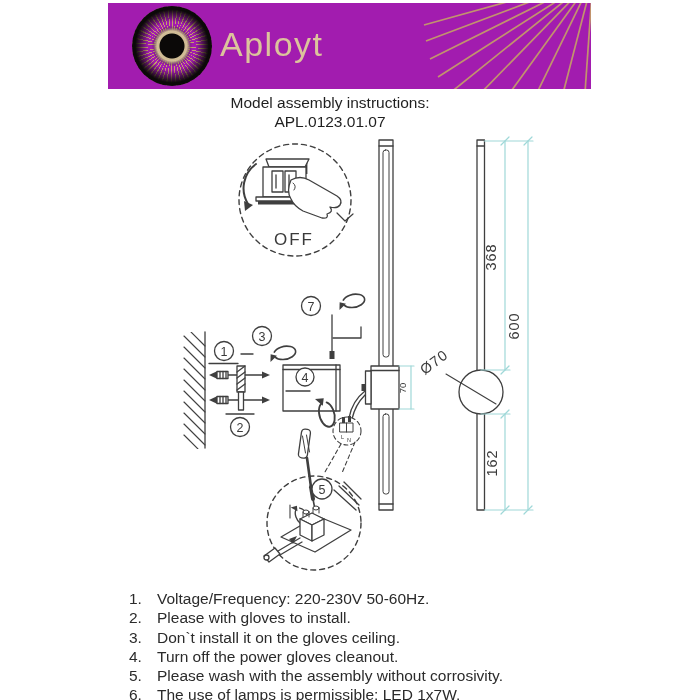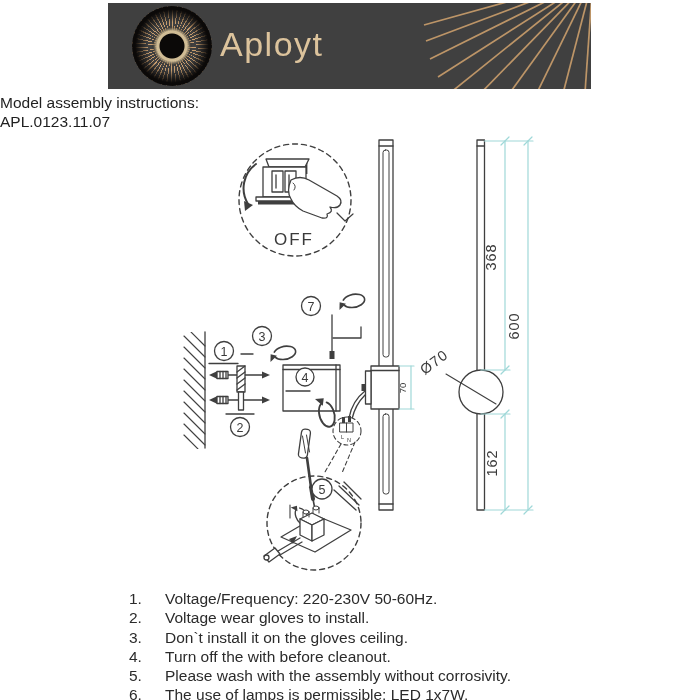--- a/index.html
+++ b/index.html
@@ -1,50 +1,50 @@
 <!DOCTYPE html>
 <html><head>
 <meta charset="utf-8">
 <style>
   html,body{margin:0;padding:0;}
   body{width:700px;height:700px;background:#fff;font-family:"Liberation Sans",sans-serif;}
   .page{position:relative;width:700px;height:700px;overflow:hidden;background:#fff;}
 
   
-  .banner{position:absolute;left:108px;top:3px;width:483px;height:86px;background:#404040;overflow:hidden;}
+  .banner{position:absolute;left:108px;top:3px;width:483px;height:86px;background:#a21caf;overflow:hidden;}
   .starburst{position:absolute;left:24px;top:3px;width:80px;height:80px;border-radius:50%;
     background:repeating-conic-gradient(#c79d6e 0deg 1.9deg,rgba(0,0,0,0) 1.9deg 7.2deg);}
   .starburst::after{content:"";position:absolute;inset:0;border-radius:50%;z-index:0;
     background:radial-gradient(circle closest-side,#0b0908 0 14px,rgba(11,9,8,0) 20px 60%,#0b0908 92%);}
   .starburst::before{content:"";position:absolute;inset:0;border-radius:50%;z-index:1;
     background:radial-gradient(circle closest-side,rgba(0,0,0,0) 0 12px,rgba(242,219,173,.85) 13px 15px,rgba(0,0,0,0) 19px);}
   .brandname{position:absolute;left:112px;top:22px;font-size:34px;letter-spacing:1.5px;color:#dcc39c;font-weight:400;}
   .rays{position:absolute;left:0;top:0;}
 
   
-  .titleblock{position:absolute;left:0;top:94px;width:660px;color:#1f1f1f;
+  .titleblock{position:absolute;left:0;top:94px;width:660px;text-align:center;color:#1f1f1f;
     font-size:15.5px;line-height:18.5px;}
 
   
   .diagram{position:absolute;left:0;top:0;}
   .diagram text{fill:#3a3a3a;stroke:none;font-family:"Liberation Sans",sans-serif;}
   .callout-num{font-size:12.5px;}
   .tiny{font-size:5.5px;}
   .onoff{font-size:17px;letter-spacing:2px;}
   .dash{stroke-dasharray:5 4;}
   .dash2{stroke-dasharray:4 3;}
   .dim{stroke:#9fd8d8;stroke-width:1.2;}
   .dimtxt{fill:#4a4a4a;font-size:14.5px;letter-spacing:1px;}
   .dimtxt-sm{fill:#4a4a4a;font-size:9.5px;}
 
   
   .instructions{position:absolute;left:129px;top:589px;color:#2b2b2b;font-size:15.5px;line-height:19.3px;}
   .instr-row{display:flex;}
   .instr-num{width:26px;flex:0 0 26px;}
-  .instr-text{margin-left:10px;white-space:nowrap;}
+  .instr-text{margin-left:2px;white-space:nowrap;}
 </style>
 </head>
 <body>
 
 <div class="page">
 
   <div class="banner">
     <div class="starburst"></div>
     <div class="brandname">Aployt</div>
     <svg class="rays" width="483" height="86" viewBox="0 0 483 86">
@@ -58,21 +58,21 @@
         <line x1="485" y1="-25" x2="396" y2="98"></line>
         <line x1="485" y1="-25" x2="424" y2="100"></line>
         <line x1="485" y1="-25" x2="452" y2="102"></line>
         <line x1="485" y1="-25" x2="476" y2="104"></line>
       </g>
     </svg>
   </div>
 
   <div class="titleblock">
     <div>Model assembly instructions:</div>
-    <div>APL.0123.11.07</div>
+    <div>APL.0123.01.07</div>
   </div>
 
   <svg class="diagram" width="700" height="700" viewBox="0 0 700 700">
     <defs>
       <clipPath id="wallclip">
           <rect x="183" y="332" width="23" height="117"></rect>
         </clipPath>
       <g id="rot-icon">
         <path d="M 11,2 A 11,6.5 0 1 0 11,-3" fill="none" stroke="#3f3f3f" stroke-width="1.6"></path>
         <polygon points="13,1 5.5,6 7,-1.5" fill="#3f3f3f" stroke="none"></polygon>
@@ -299,29 +299,29 @@
     </g>
   </svg>
 
   <div class="instructions">
     <div class="instr-row">
       <span class="instr-num">1.</span>
       <span class="instr-text">Voltage/Frequency: 220-230V 50-60Hz.</span>
     </div>
     <div class="instr-row">
       <span class="instr-num">2.</span>
-      <span class="instr-text">Voltage wear gloves to install.</span>
+      <span class="instr-text">Please with gloves to install.</span>
     </div>
     <div class="instr-row">
       <span class="instr-num">3.</span>
       <span class="instr-text">Don`t install it on the gloves ceiling.</span>
     </div>
     <div class="instr-row">
       <span class="instr-num">4.</span>
-      <span class="instr-text">Turn off the with before cleanout.</span>
+      <span class="instr-text">Turn off the power gloves cleanout.</span>
     </div>
     <div class="instr-row">
       <span class="instr-num">5.</span>
       <span class="instr-text">Please wash with the assembly without corrosivity.</span>
     </div>
     <div class="instr-row">
       <span class="instr-num">6.</span>
       <span class="instr-text">The use of lamps is permissible: LED 1x7W.</span>
     </div>
   </div>

